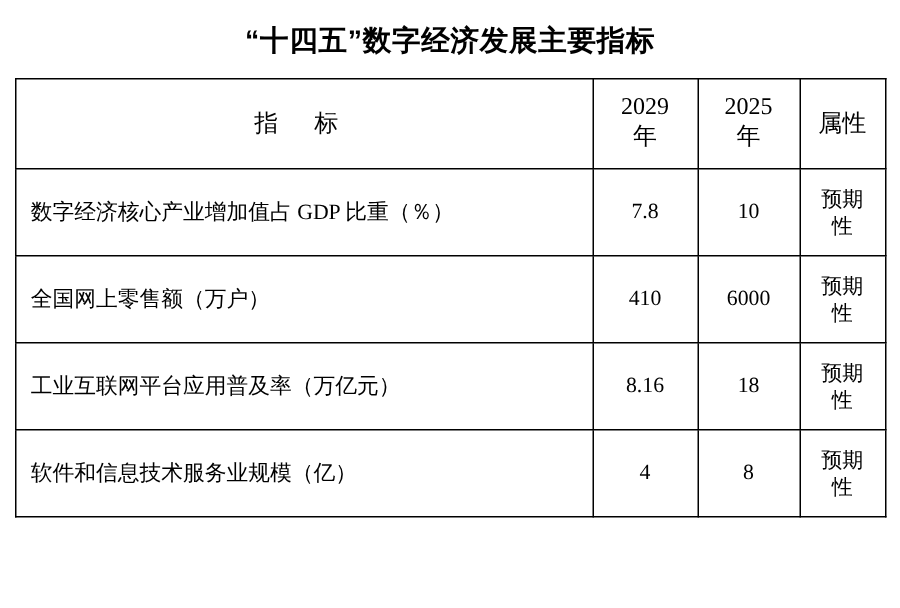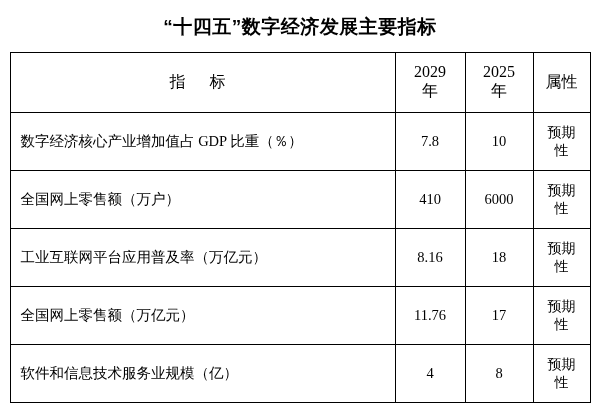--- a/index.html
+++ b/index.html
@@ -106,26 +106,20 @@
         <td class="num">6000</td>
         <td class="attr">预期性</td>
       </tr>
       <tr>
         <td class="name">工业互联网平台应用普及率（万亿元）</td>
         <td class="num">8.16</td>
         <td class="num">18</td>
         <td class="attr">预期性</td>
       </tr>
       <tr>
-        <td class="name">全国网上零售额（万亿元）</td>
-        <td class="num">11.76</td>
-        <td class="num">17</td>
-        <td class="attr">预期性</td>
-      </tr>
-      <tr>
         <td class="name">软件和信息技术服务业规模（亿）</td>
         <td class="num">4</td>
         <td class="num">8</td>
         <td class="attr">预期性</td>
       </tr>
     </tbody>
   </table>
 
 </div>
 

